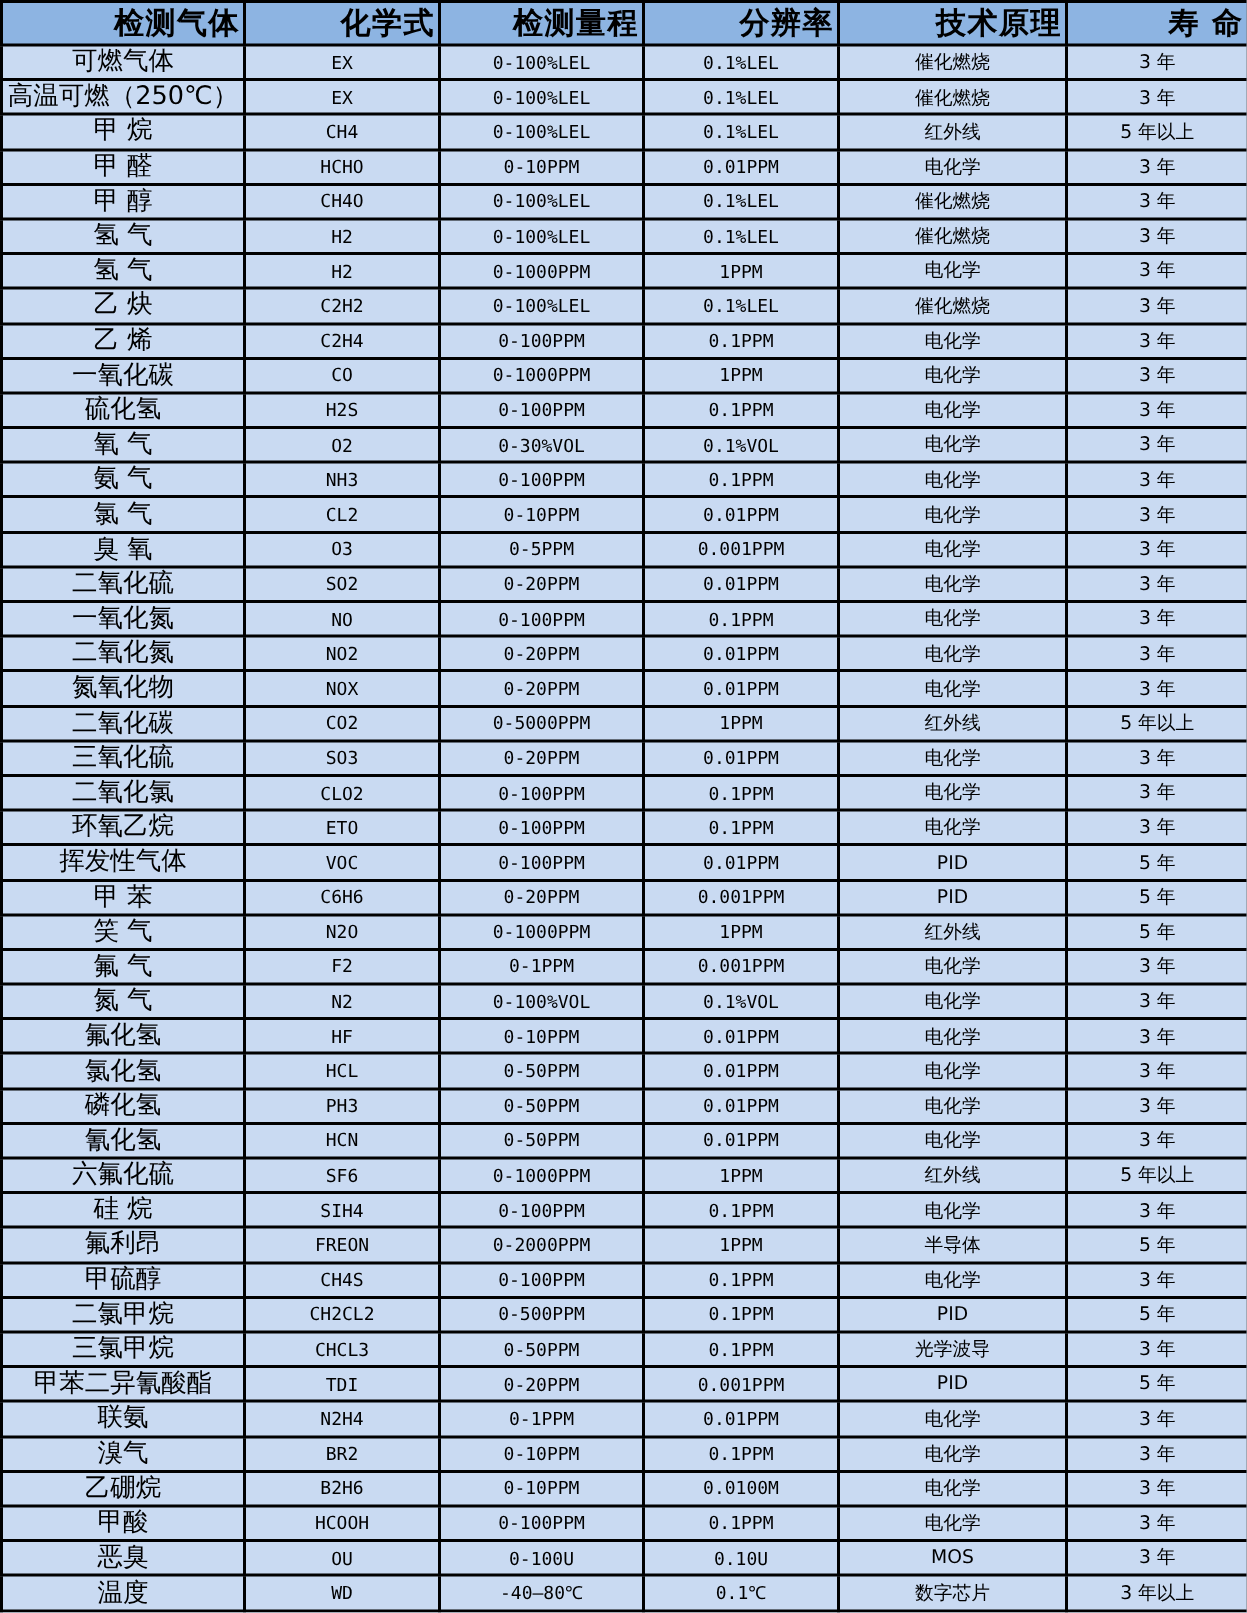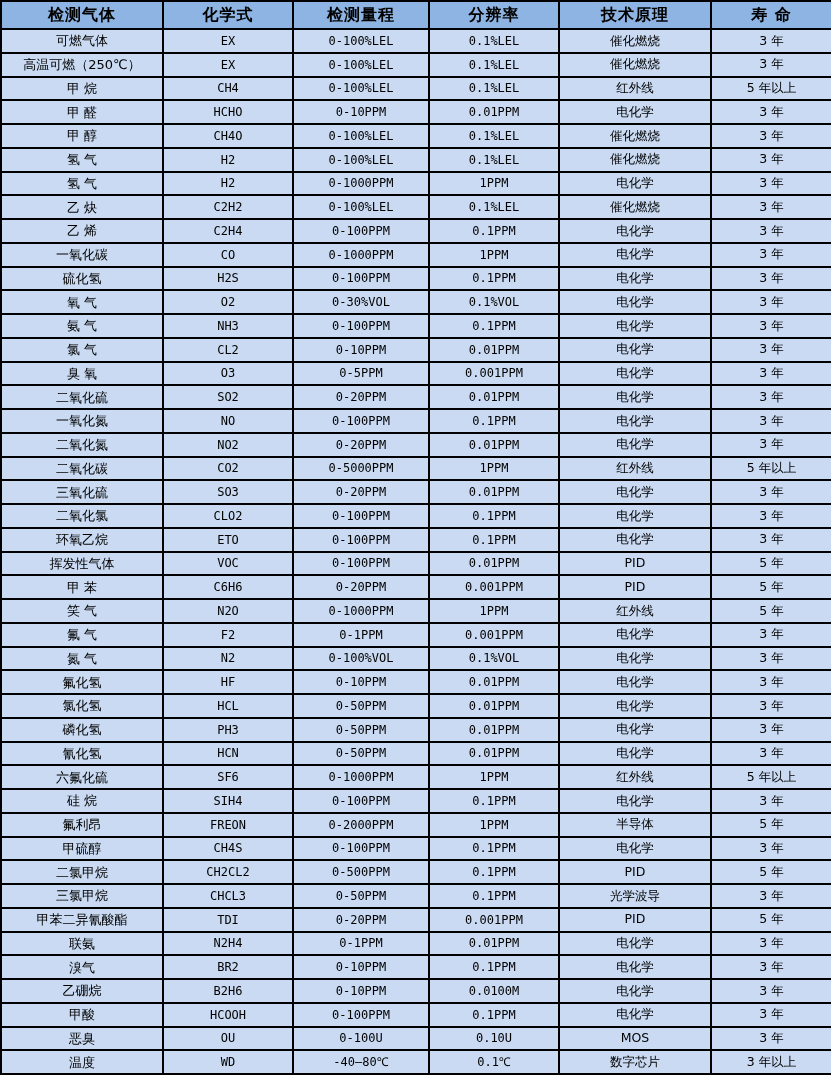--- a/index.html
+++ b/index.html
@@ -20,35 +20,36 @@
   .spec-table th, .spec-table td {
     border: 2px solid #000000;
     text-align: center;
     vertical-align: middle;
     padding: 0 2px;
     overflow: hidden;
     white-space: nowrap;
   }
   .spec-table thead th {
     background: #8db4e2;
-    font-size: 16px;
+    font-size: 20px;
     font-weight: bold;
     height: 26px;
     letter-spacing: 1px;
+    text-align: right;
   }
   .spec-table td {
     font-size: 12.5px;
     line-height: 1;
   }
   
   .spec-table td.c1, .spec-table td.c2, .spec-table td.c3 {
     font-family: "DejaVu Sans Mono", "Liberation Mono", monospace;
     font-size: 12px;
   }
-  .spec-table td.c0 { font-size: 13px; }
+  .spec-table td.c0 { font-size: 17px; }
 </style>
 </head>
 <body>
 
 <table class="spec-table">
   <colgroup>
     <col style="width:162px">
     <col style="width:130px">
     <col style="width:136px">
     <col style="width:130px">
@@ -204,20 +205,28 @@
       </tr>
       <tr>
         <td class="c0">二氧化氮</td>
         <td class="c1">NO2</td>
         <td class="c2">0-20PPM</td>
         <td class="c3">0.01PPM</td>
         <td class="c4">电化学</td>
         <td class="c5">3 年</td>
       </tr>
       <tr>
+        <td class="c0">氮氧化物</td>
+        <td class="c1">NOX</td>
+        <td class="c2">0-20PPM</td>
+        <td class="c3">0.01PPM</td>
+        <td class="c4">电化学</td>
+        <td class="c5">3 年</td>
+      </tr>
+      <tr>
         <td class="c0">二氧化碳</td>
         <td class="c1">CO2</td>
         <td class="c2">0-5000PPM</td>
         <td class="c3">1PPM</td>
         <td class="c4">红外线</td>
         <td class="c5">5 年以上</td>
       </tr>
       <tr>
         <td class="c0">三氧化硫</td>
         <td class="c1">SO3</td>

